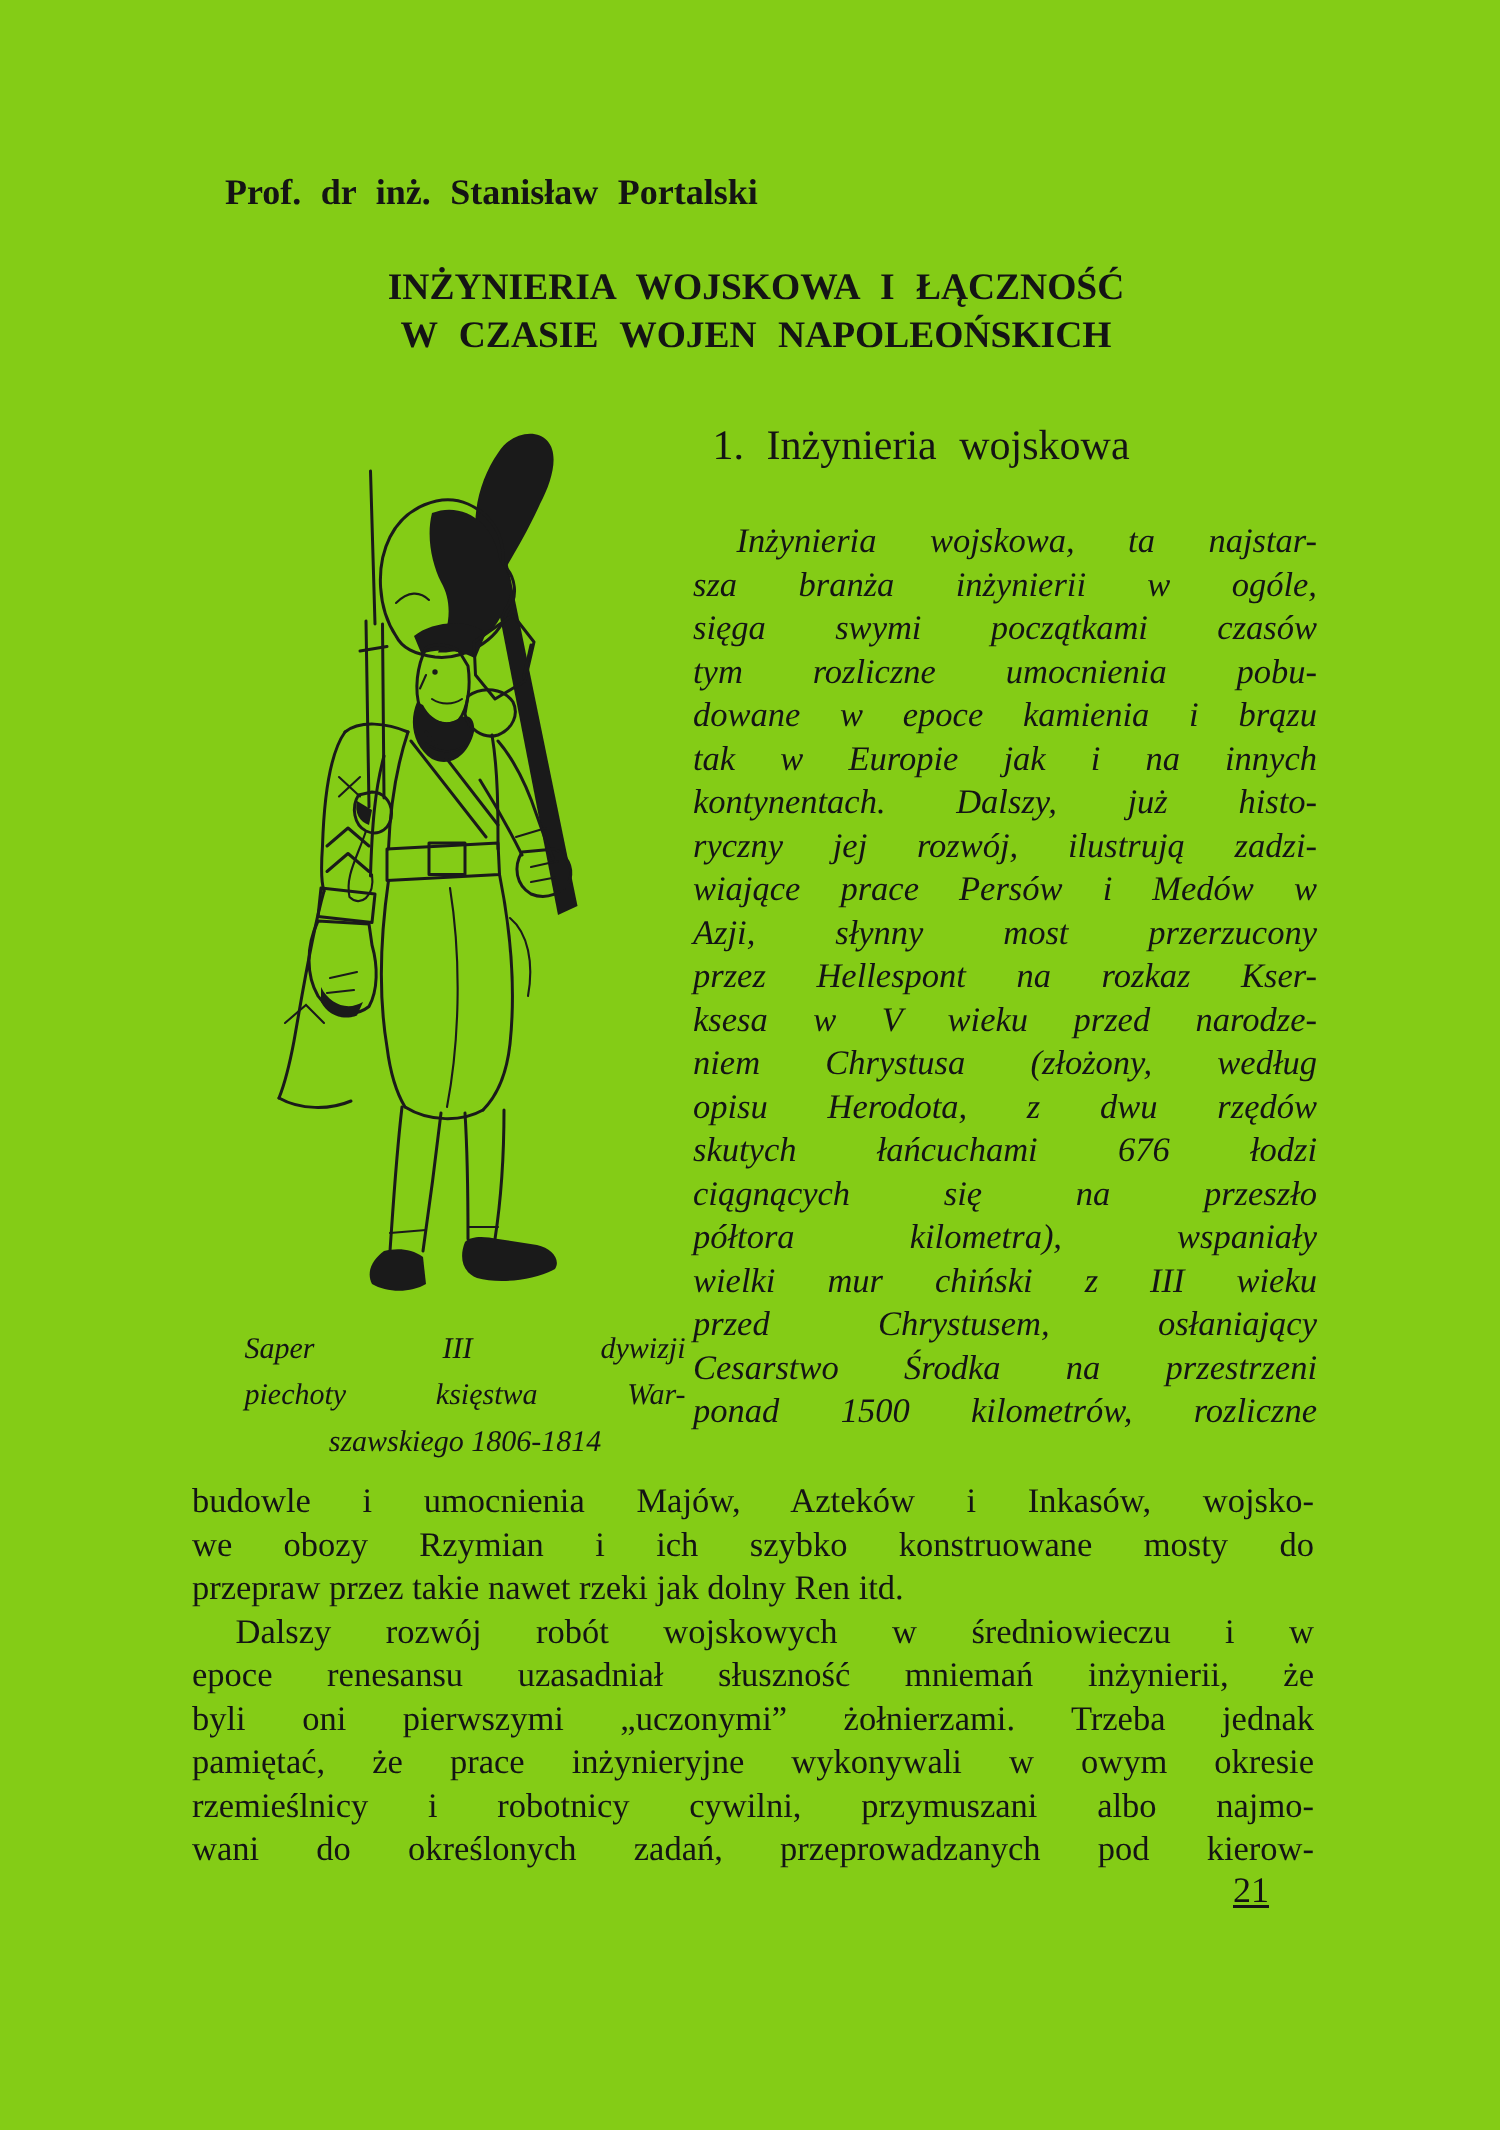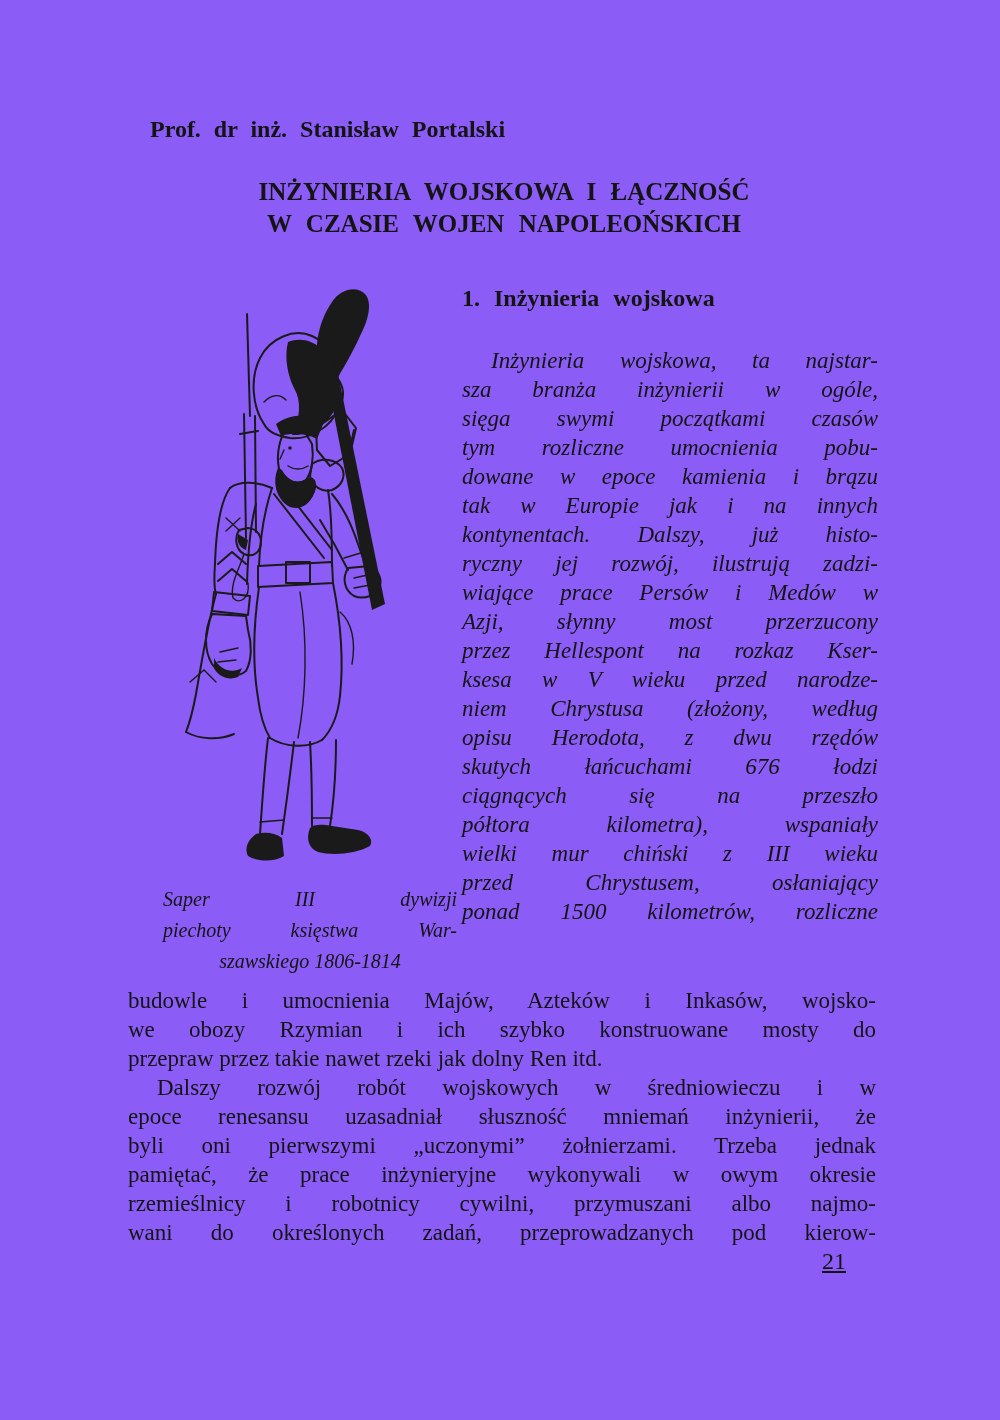--- a/index.html
+++ b/index.html
@@ -1,20 +1,20 @@
 <!DOCTYPE html>
 <html><head>
 <meta charset="utf-8">
 <style>
   * { margin:0; padding:0; box-sizing:border-box; }
   html,body { background:#888; }
   .page {
     position:relative;
     width:1000px; height:1420px;
-    background:#8b5cf6;
+    background:#84cc16;
     color:#141414;
     font-family:"Liberation Serif","DejaVu Serif",serif;
     overflow:hidden;
     margin:0 auto;
   }
   .author {
     position:absolute; left:150px; top:116px;
     font-weight:bold; font-size:24px; word-spacing:7px;
   }
   .title-block {
@@ -28,21 +28,21 @@
   .caption {
     position:absolute; left:163px; top:884px; width:294px;
     font-style:italic; font-size:20px; line-height:31px;
   }
   .caption .cap-line { text-align:justify; text-align-last:justify; }
   .caption .cap-line.center { text-align:right; text-align-last:center; }
   .right-col {
     position:absolute; left:462px; top:283px; width:416px;
   }
   .section-heading {
-    font-weight:bold; font-size:24px; line-height:30px; word-spacing:8px;
+    font-weight:normal; font-size:28px; line-height:30px; word-spacing:8px;margin-left:13px;
   }
   .rc-lines { margin-top:33px;font-style:italic; }
   .t-line {
     font-size:23px; line-height:29px;
     text-align:justify; text-align-last:justify;
     white-space:nowrap; 
   }
   .t-line { white-space:normal; }
   .t-line.indent { text-indent:29px; }
   .t-line.left-last { text-align-last:left; }
@@ -172,20 +172,21 @@
       <div class="t-line">Azji, słynny most przerzucony</div>
       <div class="t-line">przez Hellespont na rozkaz Kser-</div>
       <div class="t-line">ksesa w V wieku przed narodze-</div>
       <div class="t-line">niem Chrystusa (złożony, według</div>
       <div class="t-line">opisu Herodota, z dwu rzędów</div>
       <div class="t-line">skutych łańcuchami 676 łodzi</div>
       <div class="t-line">ciągnących się na przeszło</div>
       <div class="t-line">półtora kilometra), wspaniały</div>
       <div class="t-line">wielki mur chiński z III wieku</div>
       <div class="t-line">przed Chrystusem, osłaniający</div>
+      <div class="t-line">Cesarstwo Środka na przestrzeni</div>
       <div class="t-line">ponad 1500 kilometrów, rozliczne</div>
     </div>
   </div>
 
   <div class="full-width">
     <div class="t-line">budowle i umocnienia Majów, Azteków i Inkasów, wojsko-</div>
     <div class="t-line">we obozy Rzymian i ich szybko konstruowane mosty do</div>
     <div class="t-line left-last">przepraw przez takie nawet rzeki jak dolny Ren itd.</div>
     <div class="t-line indent">Dalszy rozwój robót wojskowych w średniowieczu i w</div>
     <div class="t-line">epoce renesansu uzasadniał słuszność mniemań inżynierii, że</div>

